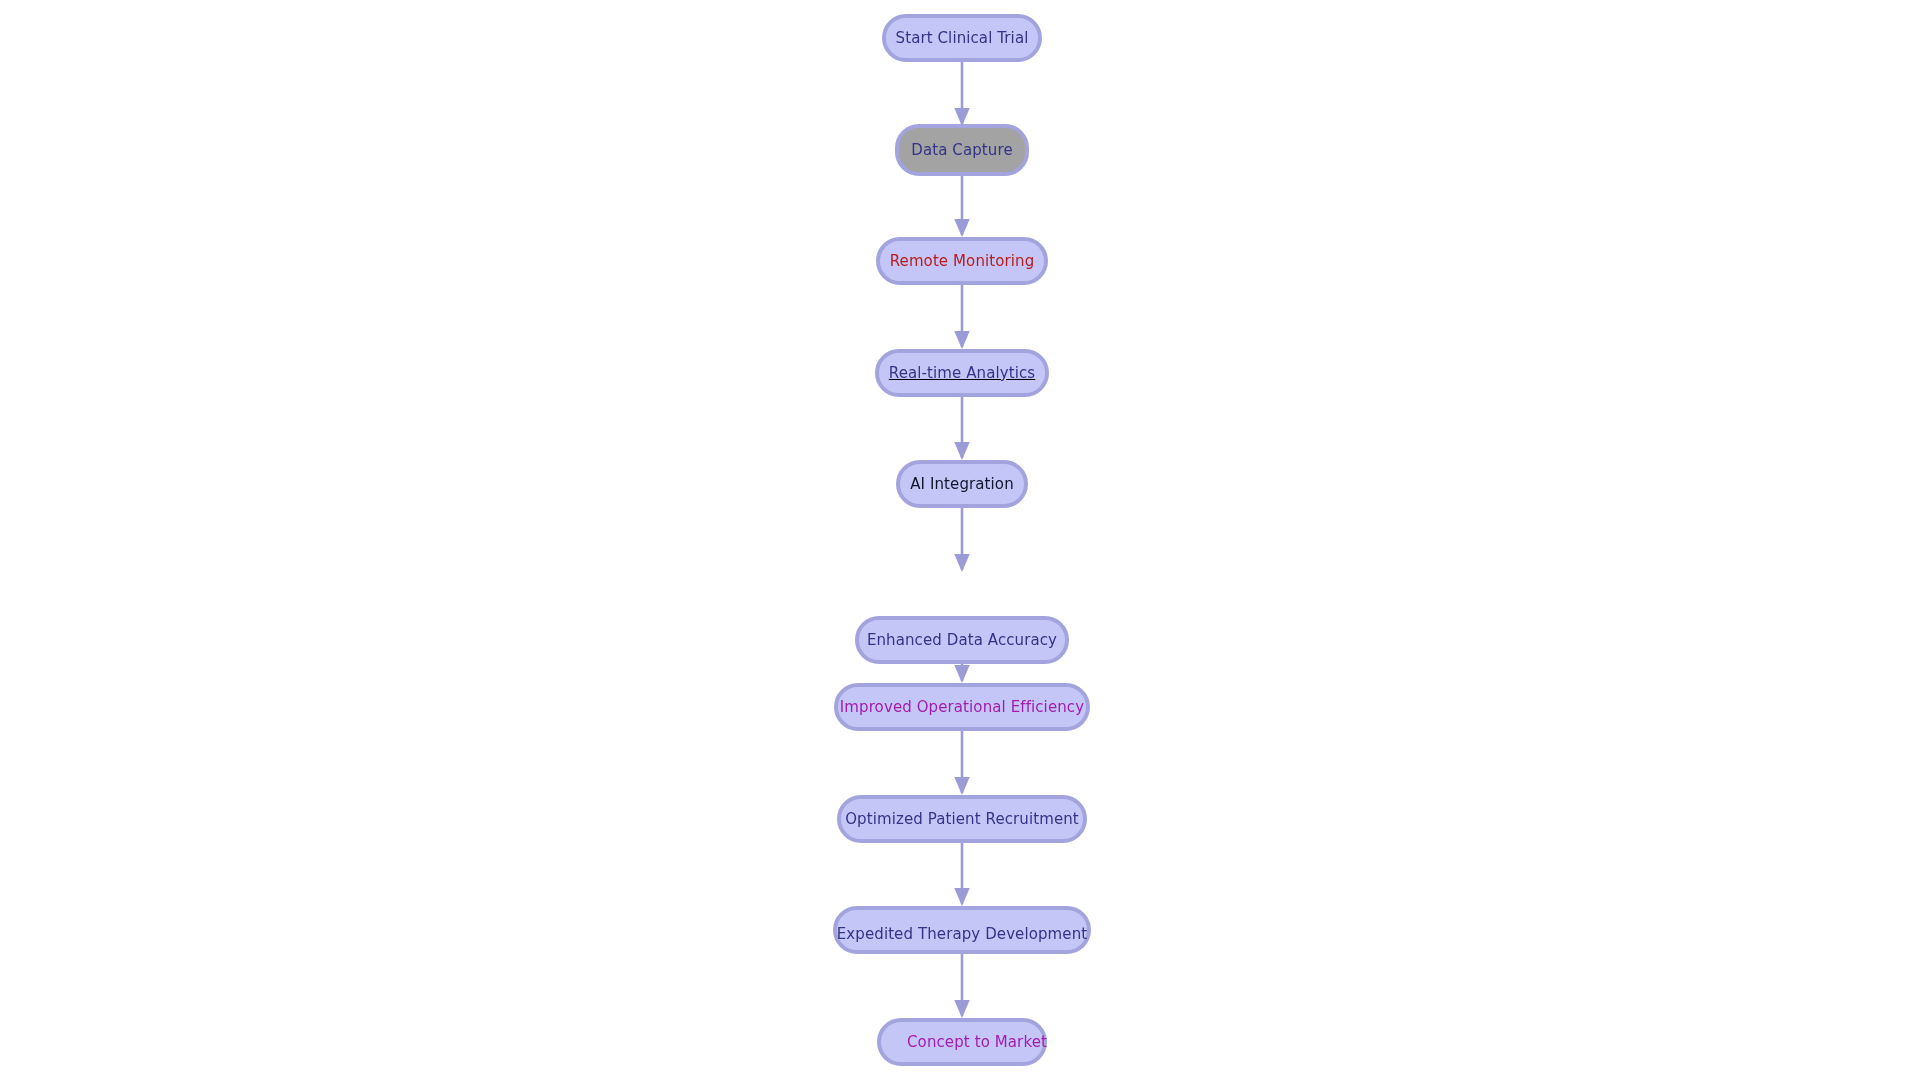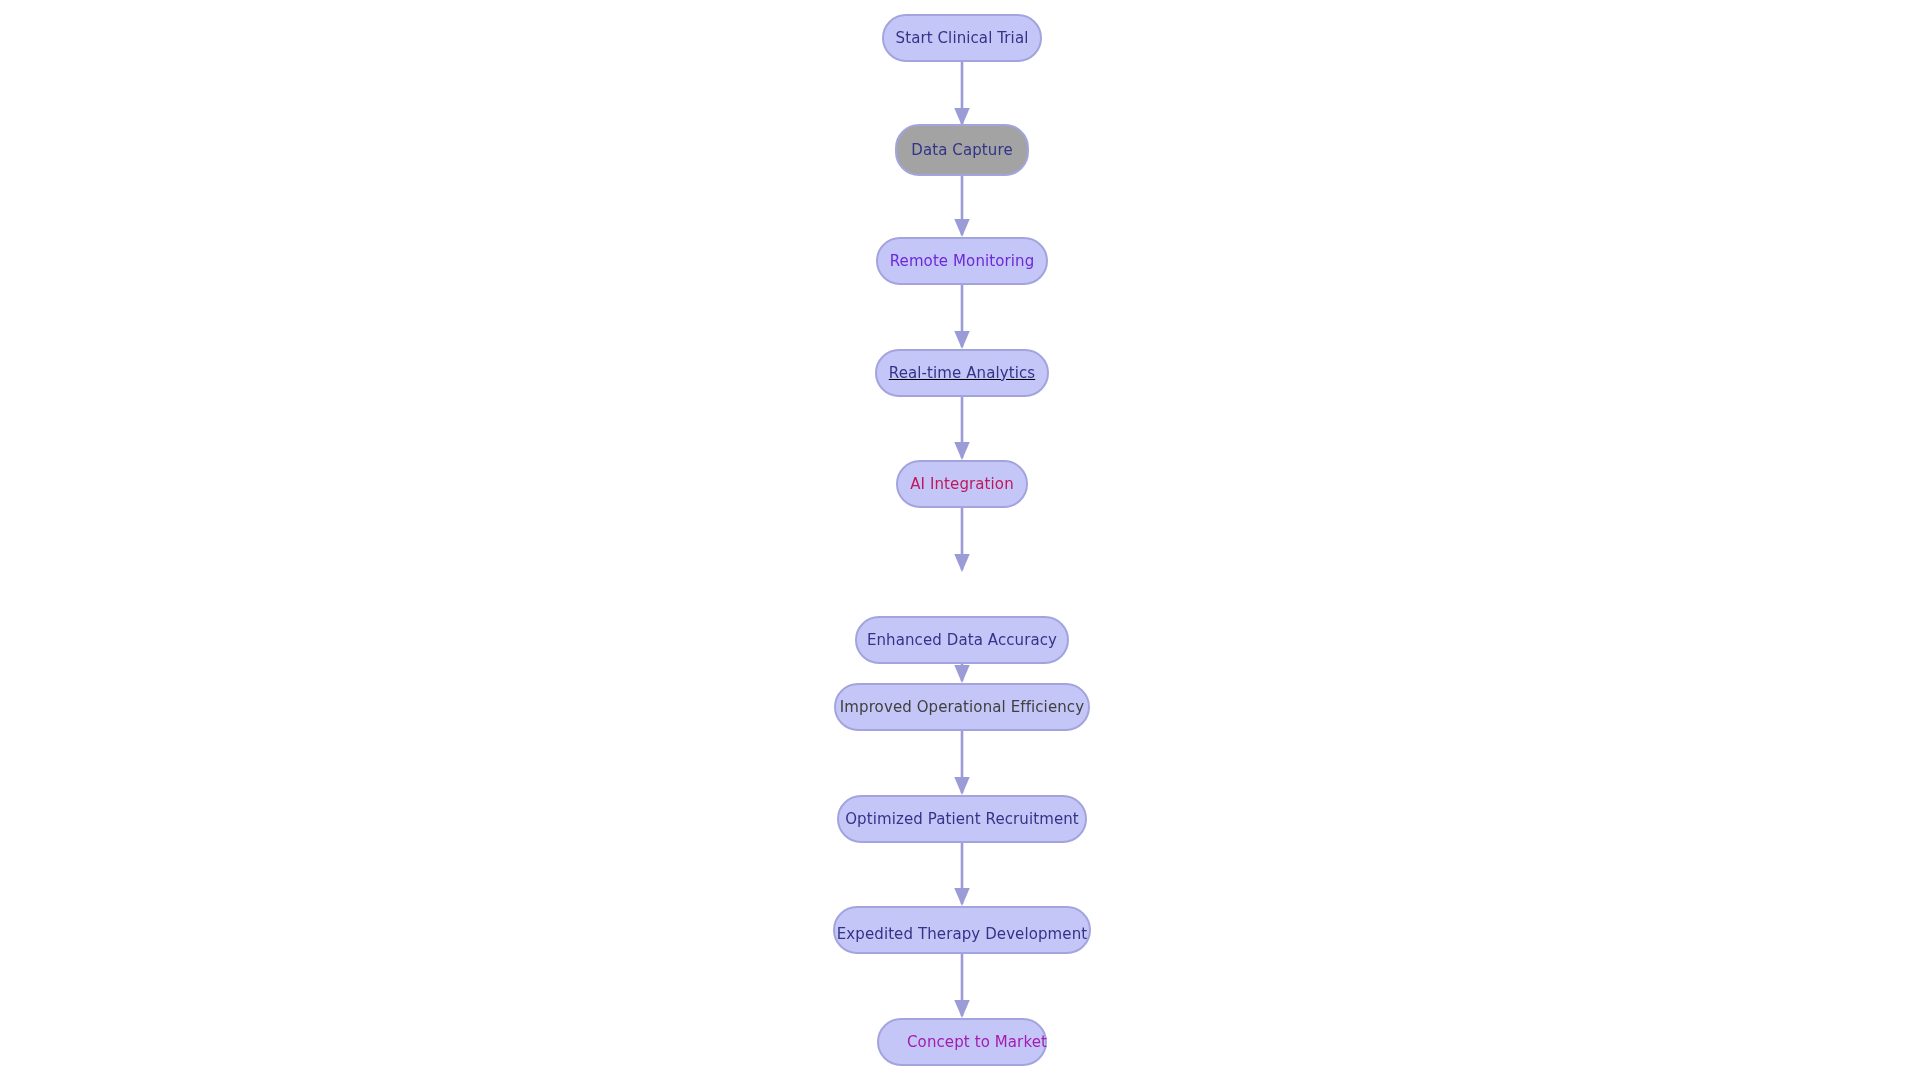--- a/index.html
+++ b/index.html
@@ -25,21 +25,21 @@
     top: 0;
     width: 1920px;
     height: 1080px;
     display: block;
   }
   .node {
     position: absolute;
     box-sizing: border-box;
     height: 48px;
     background: #c5c6f8;
-    border: 2px solid #7f1d1d;
+    border: 4px solid #7f1d1d;
     border-radius: 24px;
     display: flex;
     align-items: center;
     justify-content: center;
     transform: translate(-50%, -50%);
     z-index: 2;
   }
   .node-label {
     font-family: "DejaVu Sans", "Liberation Sans", sans-serif;
     font-size: 15px;
@@ -73,33 +73,33 @@
       </g>
   </svg>
   <div id="nodes-layer">
       <div class="node" style="left: 962px; top: 38px; width: 160px; height: 48px; background: rgb(197, 198, 248); border-color: rgb(163, 164, 221);">
         <span class="node-label" style="color: rgb(51, 51, 136);">Start Clinical Trial</span>
       </div>
       <div class="node" style="left: 962px; top: 150px; width: 134px; height: 52px; background: #a3a3a3; border-color: rgb(163, 164, 221);">
         <span class="node-label" style="color: rgb(51, 51, 136);">Data Capture</span>
       </div>
       <div class="node" style="left: 962px; top: 261px; width: 172px; height: 48px; background: rgb(197, 198, 248); border-color: rgb(163, 164, 221);">
-        <span class="node-label" style="color: #6d28d9;">Remote Monitoring</span>
+        <span class="node-label" style="color: #b91c1c;">Remote Monitoring</span>
       </div>
       <div class="node" style="left: 962px; top: 373px; width: 174px; height: 48px; background: rgb(197, 198, 248); border-color: rgb(163, 164, 221); text-decoration: underline;">
         <span class="node-label" style="color: rgb(51, 51, 136);">Real-time Analytics</span>
       </div>
       <div class="node" style="left: 962px; top: 484px; width: 132px; height: 48px; background: rgb(197, 198, 248); border-color: rgb(163, 164, 221);">
-        <span class="node-label" style="color: #be185d; text-align: right;">AI Integration</span>
+        <span class="node-label" style="color: #0f172a; text-align: right;">AI Integration</span>
       </div>
       <div class="node" style="left: 962px; top: 596px; width: 214px; height: 48px; background: rgb(197, 198, 248); border-color: rgb(163, 164, 221); margin-top: 44px;">
         <span class="node-label" style="color: rgb(51, 51, 136);">Enhanced Data Accuracy</span>
       </div>
       <div class="node" style="left: 962px; top: 707px; width: 256px; height: 48px; background: rgb(197, 198, 248); border-color: rgb(163, 164, 221);">
-        <span class="node-label" style="color: #404040;">Improved Operational Efficiency</span>
+        <span class="node-label" style="color: #a21caf;">Improved Operational Efficiency</span>
       </div>
       <div class="node" style="left: 962px; top: 819px; width: 250px; height: 48px; background: rgb(197, 198, 248); border-color: rgb(163, 164, 221); justify-content: center;">
         <span class="node-label" style="color: rgb(51, 51, 136);">Optimized Patient Recruitment</span>
       </div>
       <div class="node" style="left: 962px; top: 930px; width: 258px; height: 48px; background: rgb(197, 198, 248); border-color: rgb(163, 164, 221);">
         <span class="node-label" style="color: rgb(51, 51, 136); margin-top: 8px;">Expedited Therapy Development</span>
       </div>
       <div class="node" style="left: 962px; top: 1042px; width: 170px; height: 48px; background: rgb(197, 198, 248); border-color: rgb(163, 164, 221);">
         <span class="node-label" style="color: #a21caf; margin-left: 30px;">Concept to Market</span>
       </div>

